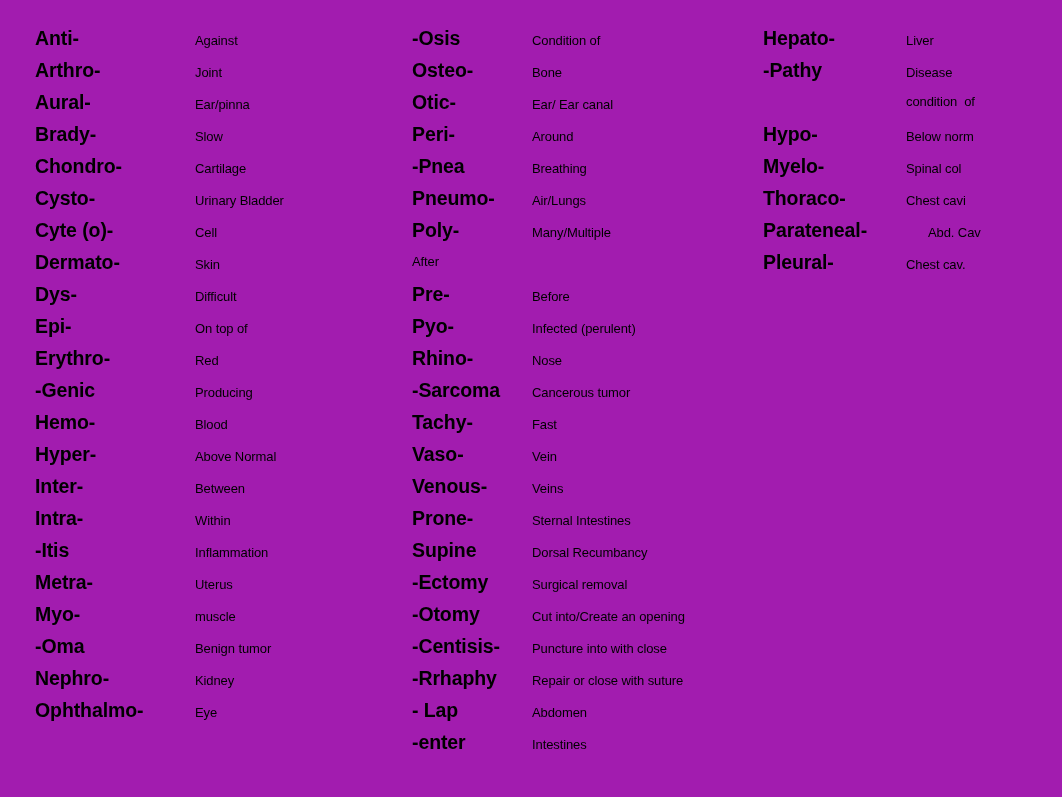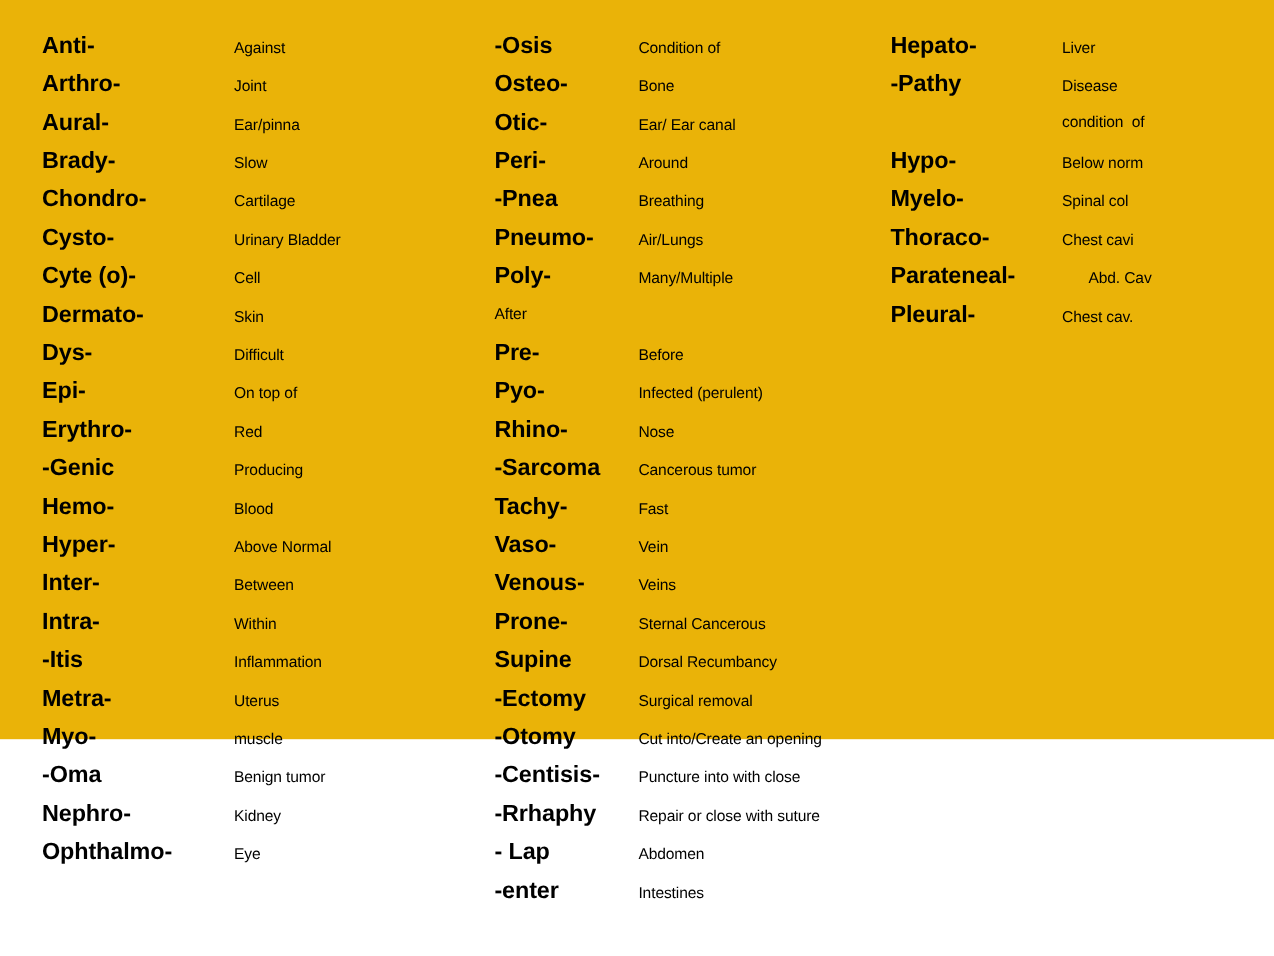--- a/index.html
+++ b/index.html
@@ -11,30 +11,30 @@
   body {
     width: 1062px;
     height: 797px;
     font-family: "Liberation Sans", sans-serif;
     color: #000000;
     overflow: hidden;
   }
   .sheet {
     position: relative;
     width: 1062px;
-    height: 616px;
-    background: #eab308;
+    height: 797px;
+    background: #a21caf;
   }
   .column {
     position: absolute;
     top: 22px;
   }
   #column-1 { left: 35px;  width: 370px; }
   #column-2 { left: 412px; width: 340px; }
-  #column-3 { left: 742px; width: 300px; }
+  #column-3 { left: 763px; width: 300px; }
 
   .glossary-row {
     display: flex;
     align-items: baseline;
     height: 32px;
     line-height: 32px;
     white-space: pre;
   }
   .term {
     font-weight: bold;
@@ -94,21 +94,21 @@
       <div class="glossary-row"><span class="term">Pneumo-</span><span class="definition">Air/Lungs</span></div>
       <div class="glossary-row"><span class="term">Poly-</span><span class="definition">Many/Multiple</span></div>
       <div class="glossary-row"><span class="definition">After</span></div>
       <div class="glossary-row"><span class="term">Pre-</span><span class="definition">Before</span></div>
       <div class="glossary-row"><span class="term">Pyo-</span><span class="definition">Infected (perulent)</span></div>
       <div class="glossary-row"><span class="term">Rhino-</span><span class="definition">Nose</span></div>
       <div class="glossary-row"><span class="term">-Sarcoma</span><span class="definition">Cancerous tumor</span></div>
       <div class="glossary-row"><span class="term">Tachy-</span><span class="definition">Fast</span></div>
       <div class="glossary-row"><span class="term">Vaso-</span><span class="definition">Vein</span></div>
       <div class="glossary-row"><span class="term">Venous-</span><span class="definition">Veins</span></div>
-      <div class="glossary-row"><span class="term">Prone-</span><span class="definition">Sternal Cancerous</span></div>
+      <div class="glossary-row"><span class="term">Prone-</span><span class="definition">Sternal Intestines</span></div>
       <div class="glossary-row"><span class="term">Supine</span><span class="definition">Dorsal Recumbancy</span></div>
       <div class="glossary-row"><span class="term">-Ectomy</span><span class="definition">Surgical removal</span></div>
       <div class="glossary-row"><span class="term">-Otomy</span><span class="definition">Cut into/Create an opening</span></div>
       <div class="glossary-row"><span class="term">-Centisis-</span><span class="definition">Puncture into with close</span></div>
       <div class="glossary-row"><span class="term">-Rrhaphy</span><span class="definition">Repair or close with suture</span></div>
       <div class="glossary-row"><span class="term">- Lap</span><span class="definition">Abdomen</span></div>
       <div class="glossary-row"><span class="term">-enter</span><span class="definition">Intestines</span></div>
     </div>
   <div class="column" id="column-3">
       <div class="glossary-row"><span class="term">Hepato-</span><span class="definition">Liver</span></div>

